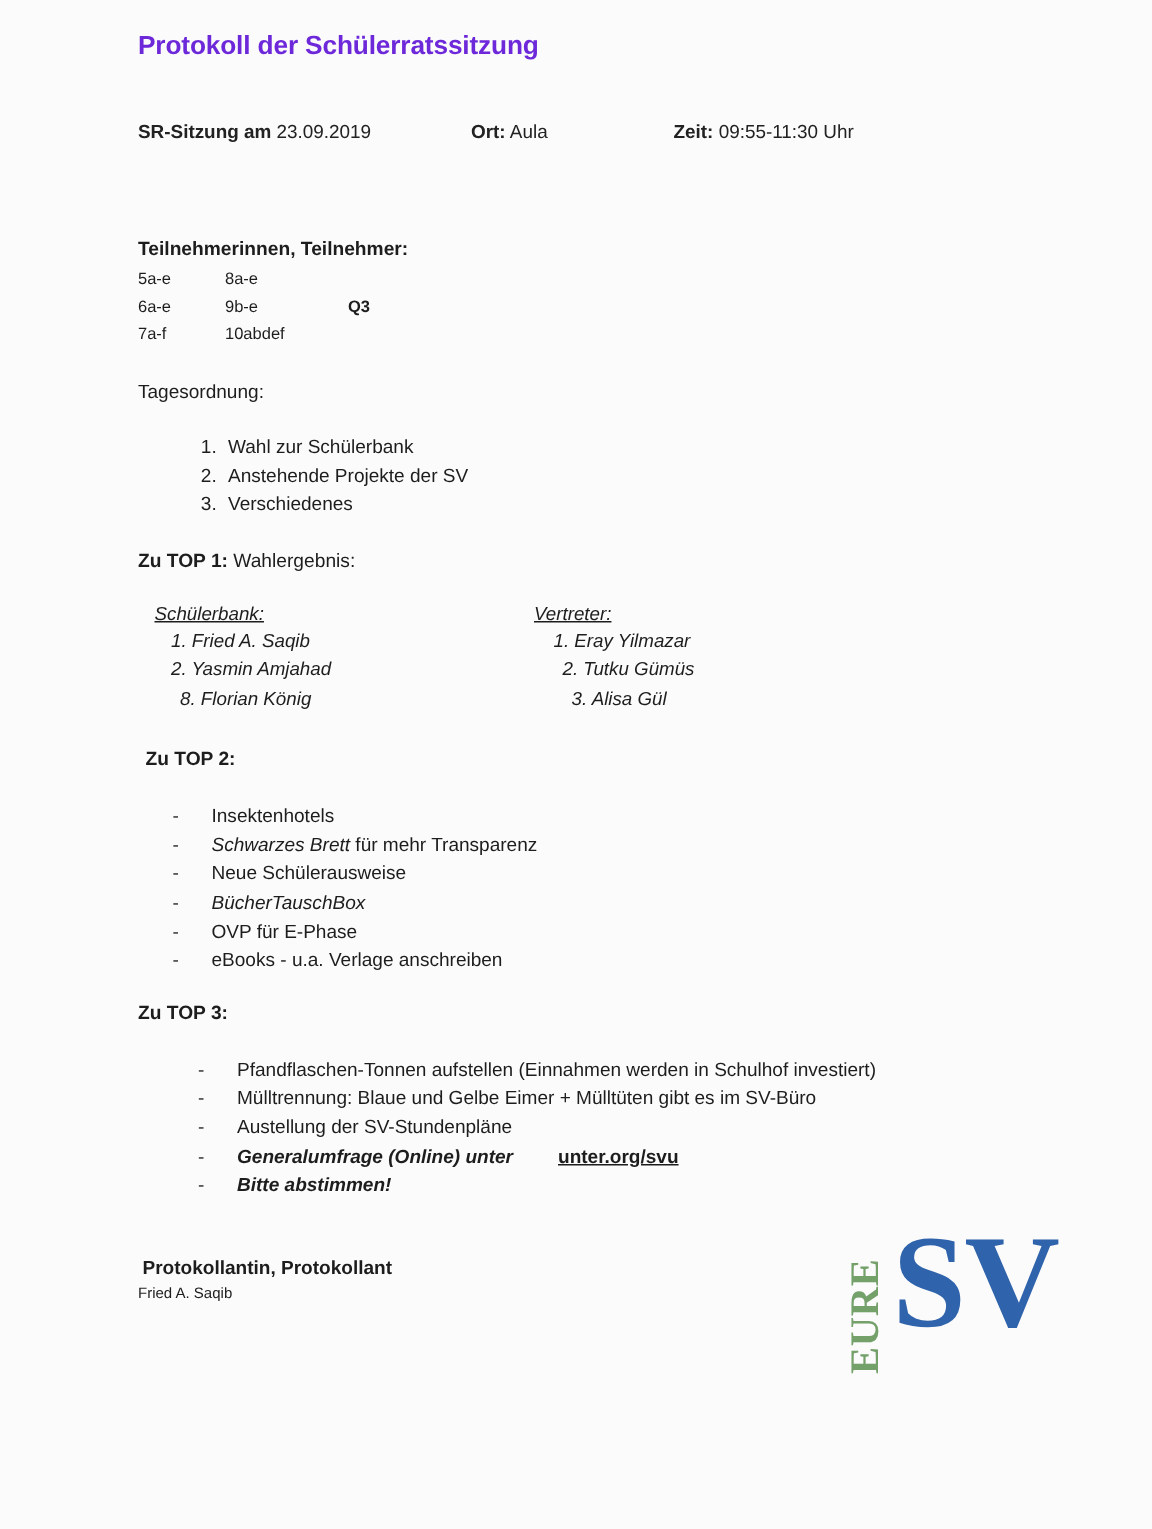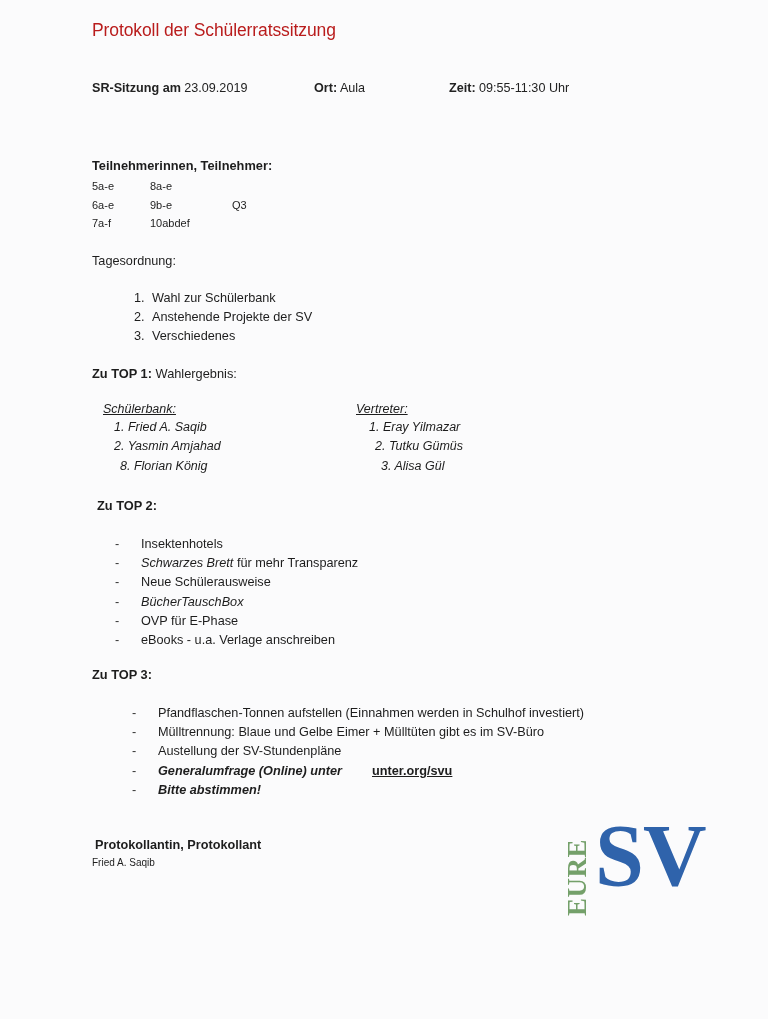--- a/index.html
+++ b/index.html
@@ -22,23 +22,23 @@
     box-sizing: border-box;
     background: #fbfbfc;
   }
 
   
   .doc-title {
     position: absolute;
     left: 92px;
     top: 20px;
     font-size: 17.5px;
-    font-weight: normal;
+    font-weight: bold;
     letter-spacing: -0.1px;
-    color: #b91c1c;
+    color: #6d28d9;
   }
 
   
   .meta-line {
     position: absolute;
     left: 92px;
     top: 81px;
     font-size: 12.6px;
     color: #222;
     white-space: nowrap;
@@ -59,21 +59,21 @@
   .participants-grid {
     position: absolute;
     left: 92px;
     top: 177px;
     font-size: 11px;
     line-height: 18.6px;
   }
   .participants-grid .prow { white-space: nowrap; }
   .participants-grid .c1 { display: inline-block; width: 58px; }
   .participants-grid .c2 { display: inline-block; width: 82px; }
-  .participants-grid .c3 { display: inline-block; }
+  .participants-grid .c3 { display: inline-block; font-weight: bold; }
 
   
   .agenda-label {
     position: absolute;
     left: 92px;
     top: 254px;
     font-size: 12.7px;
   }
   .agenda-list {
     position: absolute;

